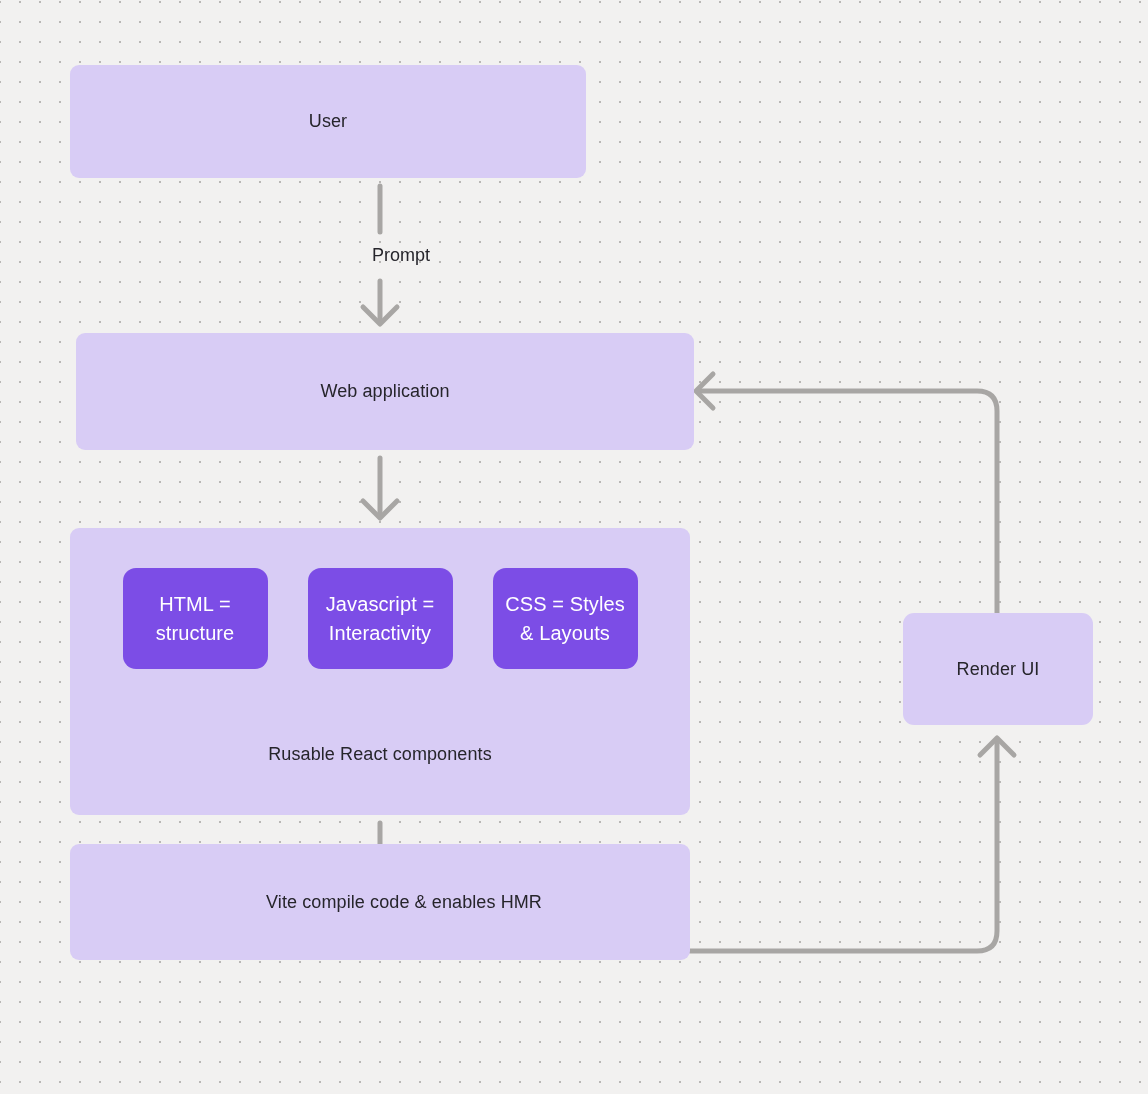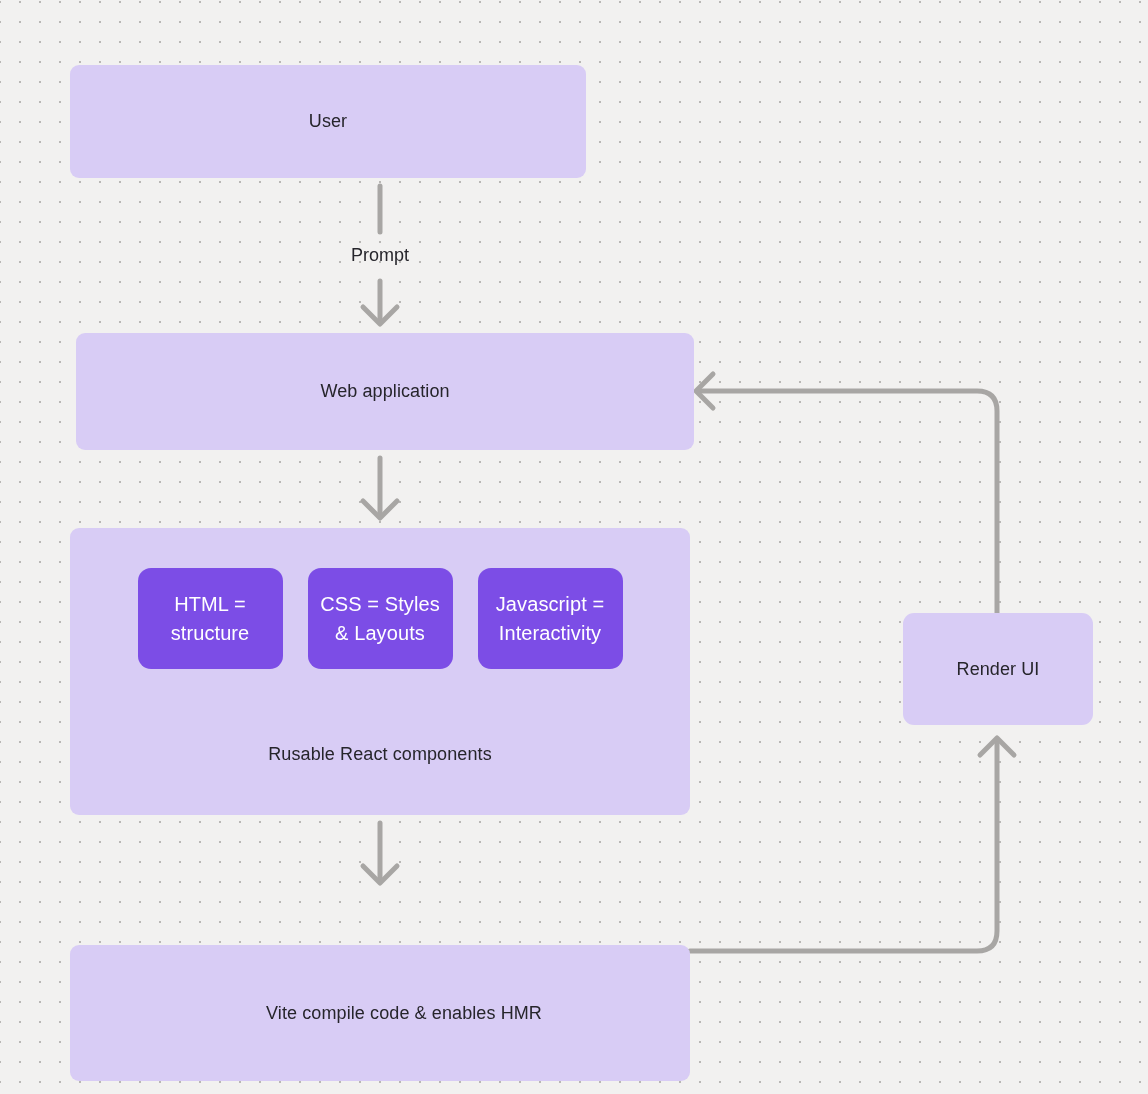--- a/index.html
+++ b/index.html
@@ -45,46 +45,46 @@
     font-size:18px;
     letter-spacing:.1px;
     text-align:center;
   }
   .node-user{left:70px;top:65px;width:516px;height:113px;}
   .node-webapp{left:76px;top:333px;width:618px;height:117px;}
   .node-container{
     left:70px;top:528px;width:620px;height:287px;
     display:block;
   }
-  .node-vite{left:70px;top:945px;width:620px;height:136px;padding-left:48px;}
+  .node-vite{left:70px;top:844px;width:620px;height:116px;padding-left:48px;}
   .node-render{left:903px;top:613px;width:190px;height:112px;border-radius:11px;}
   .child-row{
     position:absolute;left:0;top:40px;width:100%;
-    display:flex;justify-content:center;gap:25px;
+    display:flex;justify-content:center;gap:40px;
   }
   .child-box{
     width:145px;height:101px;
     background:var(--child-fill);
     border-radius:13px;
     display:flex;flex-direction:column;align-items:center;justify-content:center;
     color:var(--text-light);
     font-size:20px;font-weight:500;
     line-height:29px;
     text-align:center;
   }
   .container-label{
     position:absolute;left:0;top:216px;width:100%;
     text-align:center;
     color:var(--text-dark);
     font-size:18px;
   }
   .edge-label{
     position:absolute;
     left:330px;top:245px;width:100px;
-    text-align:center;
+    text-align:right;
     color:var(--text-dark);
     font-size:18px;
   }
 </style>
 </head>
 <body>
 
 <div class="canvas">
 
   <svg class="connector-layer" viewBox="0 0 1148 1094" xmlns="http://www.w3.org/2000/svg">
@@ -126,26 +126,26 @@
     <span>Web application</span>
   </div>
 
   <div class="node node-container">
     <div class="child-row">
       <div class="child-box">
         <span>HTML =</span>
         <span>structure</span>
       </div>
       <div class="child-box">
+        <span>Javascript =</span>
+        <span>Interactivity</span>
+      </div>
+      <div class="child-box">
         <span>CSS = Styles</span>
         <span>&amp; Layouts</span>
-      </div>
-      <div class="child-box">
-        <span>Javascript =</span>
-        <span>Interactivity</span>
       </div>
     </div>
     <div class="container-label">Rusable React components</div>
   </div>
 
   <div class="node node-vite">
     <span>Vite compile code &amp; enables HMR</span>
   </div>
 
   <div class="node node-render">

